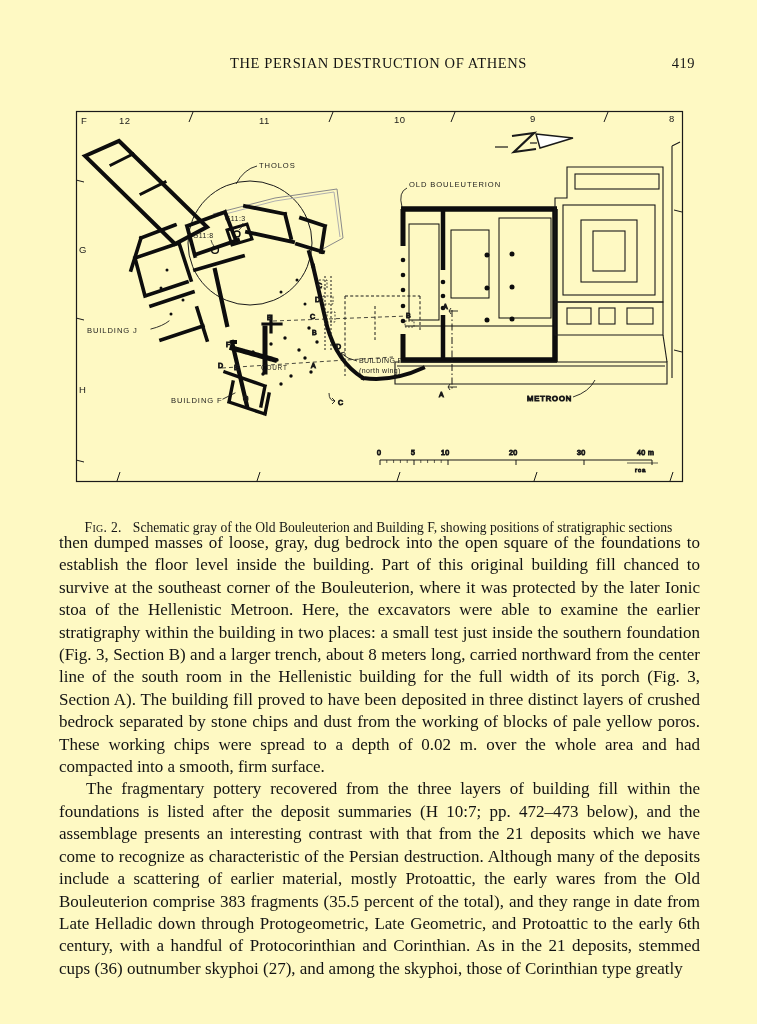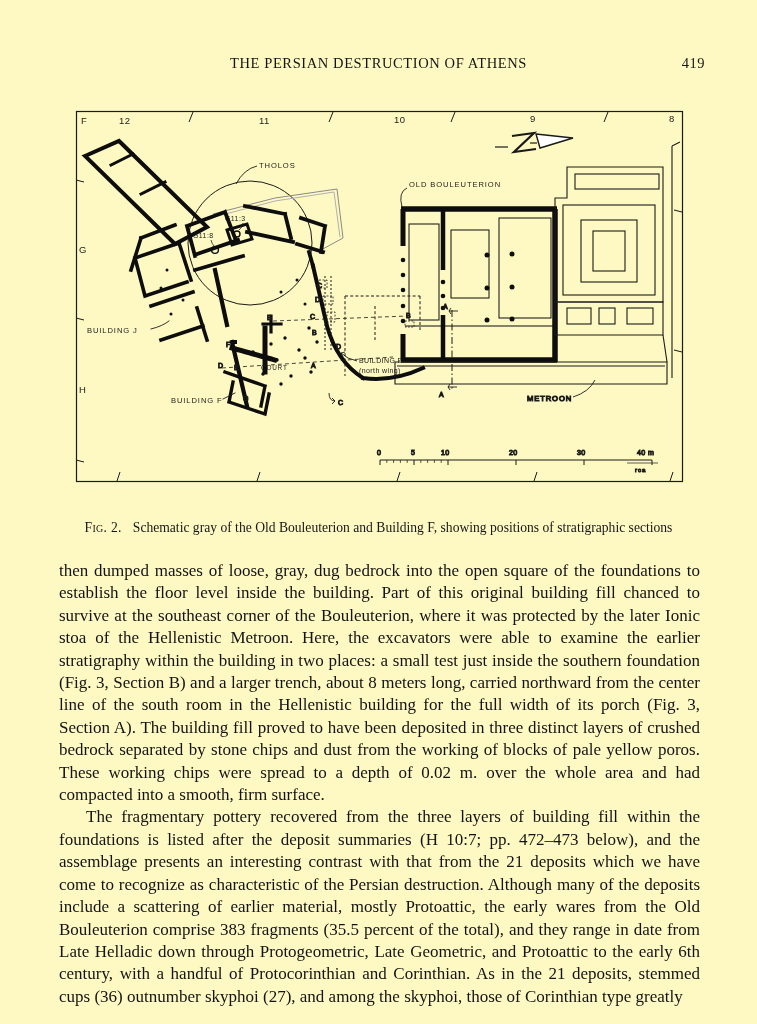--- a/index.html
+++ b/index.html
@@ -1,25 +1,25 @@
 <!DOCTYPE html>
 <html><head>
 <meta charset="utf-8">
 <style>
   html,body{margin:0;padding:0;background:#ffffff;}
   .sheet{position:relative;width:757px;height:1024px;background:#fef9c3;overflow:hidden;
          font-family:"Liberation Serif", serif;color:#161616;}
   .running-head{position:absolute;top:55px;left:0;width:100%;text-align:center;
          font-size:14.5px;letter-spacing:.6px;color:#141414;}
-  .page-num{position:absolute;top:55px;right:52px;font-size:14.5px;letter-spacing:.5px;}
+  .page-num{position:absolute;top:55px;right:62px;font-size:14.5px;letter-spacing:.5px;}
   .fig-wrap{position:absolute;left:75px;top:110px;width:609px;height:373px;}
   .caption{position:absolute;top:506px;left:40px;width:677px;text-align:center;
          font-size:13.6px;color:#161616;}
   .caption .fig{font-variant:small-caps;letter-spacing:.3px;margin-right:11px;}
-  .bodytext{position:absolute;left:59px;top:560px;width:641px;font-size:17px;
+  .bodytext{position:absolute;left:59px;top:532px;width:641px;font-size:17px;
          line-height:22.4px;text-align:justify;color:#131313;}
   .bodytext p{margin:0;}
   .bodytext p.indent{text-indent:27px;}
   svg text{font-family:"Liberation Sans", sans-serif;fill:#1a1a1a;}
   .lbl{font-size:7.6px;letter-spacing:.9px;}
   .lbl-s{font-size:7px;letter-spacing:.4px;}
   .lbl-xs{font-size:6.4px;letter-spacing:.8px;}
   .gridnum{font-size:9.5px;letter-spacing:.5px;}
 </style>
 </head>

